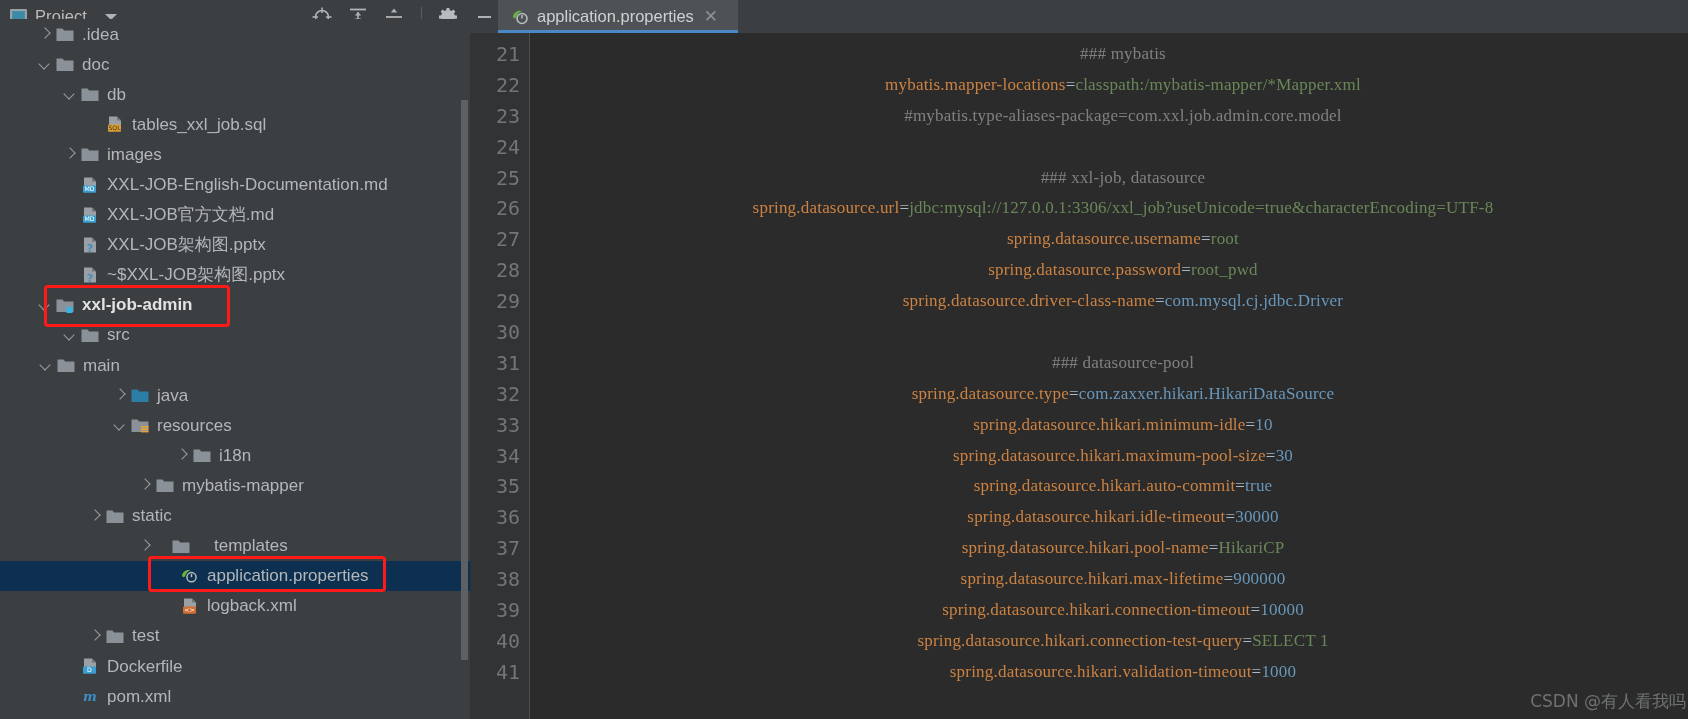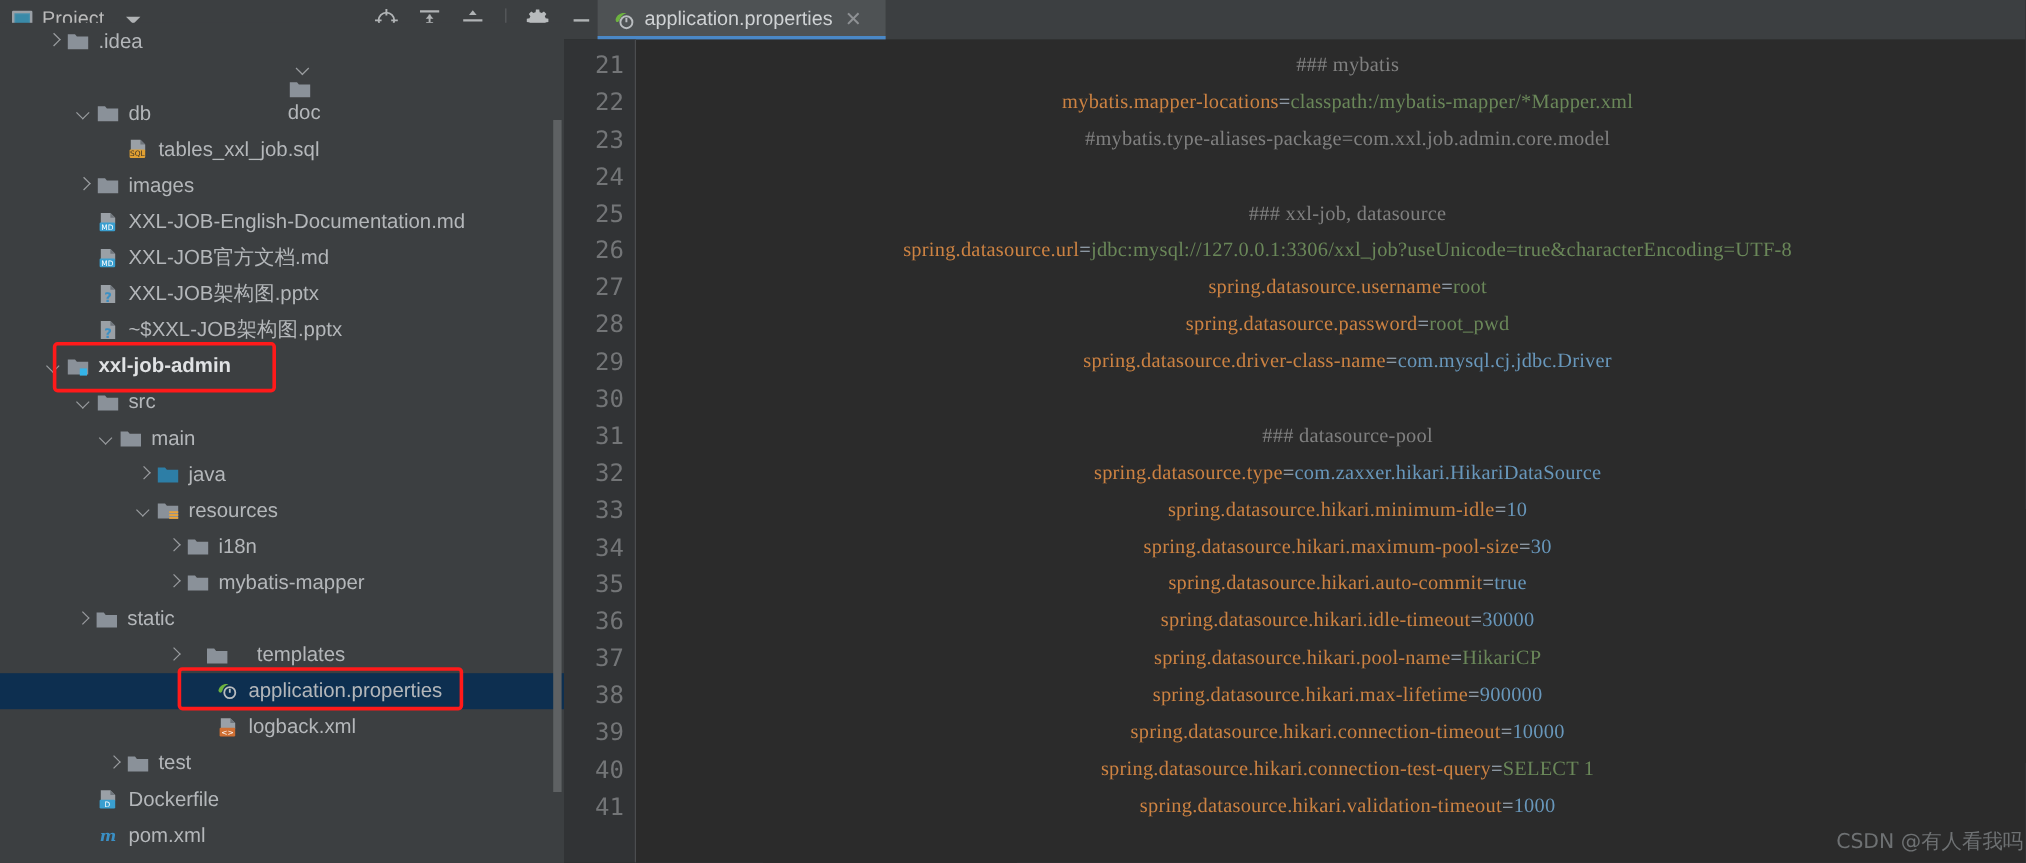--- a/index.html
+++ b/index.html
@@ -323,21 +323,21 @@
     </div>
 
     <div id="tree" style="margin-top: -14px;">
         <div class="row" style="padding-left: 37px;">
           <div class="arrow right"></div>
           <div class="ico"><svg width="20" height="18" viewBox="0 0 20 18">
               <path d="M1.5 3.5h6l1.6 2h9.4v10.5H1.5z" fill="#8a9199"></path>
             </svg></div>
           <span class="lbl">.idea</span>
         </div>
-        <div class="row" style="padding-left: 37px; flex-direction: column;">
+        <div class="row" style="padding-left: 37px;">
           <div class="arrow down"></div>
           <div class="ico"><svg width="20" height="18" viewBox="0 0 20 18">
               <path d="M1.5 3.5h6l1.6 2h9.4v10.5H1.5z" fill="#8a9199"></path>
             </svg></div>
           <span class="lbl">doc</span>
         </div>
         <div class="row" style="padding-left: 62px;">
           <div class="arrow down"></div>
           <div class="ico"><svg width="20" height="18" viewBox="0 0 20 18">
               <path d="M1.5 3.5h6l1.6 2h9.4v10.5H1.5z" fill="#8a9199"></path>
@@ -407,21 +407,21 @@
             </svg></div>
           <span class="lbl">xxl-job-admin</span>
         </div>
         <div class="row" style="padding-left: 62px;">
           <div class="arrow down"></div>
           <div class="ico"><svg width="20" height="18" viewBox="0 0 20 18">
               <path d="M1.5 3.5h6l1.6 2h9.4v10.5H1.5z" fill="#8a9199"></path>
             </svg></div>
           <span class="lbl">src</span>
         </div>
-        <div class="row" style="padding-left: 81px;">
+        <div class="row" style="padding-left: 38px;">
           <div class="arrow down"></div>
           <div class="ico"><svg width="20" height="18" viewBox="0 0 20 18">
               <path d="M1.5 3.5h6l1.6 2h9.4v10.5H1.5z" fill="#8a9199"></path>
             </svg></div>
           <span class="lbl">main</span>
         </div>
         <div class="row" style="padding-left: 112px;">
           <div class="arrow right"></div>
           <div class="ico"><svg width="20" height="18" viewBox="0 0 20 18">
               <path d="M1.5 3.5h6l1.6 2h9.4v10.5H1.5z" fill="#2d7ea6"></path>
@@ -431,35 +431,35 @@
         <div class="row" style="padding-left: 112px;">
           <div class="arrow down"></div>
           <div class="ico"><svg width="20" height="18" viewBox="0 0 20 18">
               <path d="M1.5 3.5h6l1.6 2h9.4v10.5H1.5z" fill="#8a9199"></path>
               <rect x="11" y="10" width="7.5" height="1.6" fill="#e8a33d"></rect>
               <rect x="11" y="12.4" width="7.5" height="1.6" fill="#e8a33d"></rect>
               <rect x="11" y="14.8" width="7.5" height="1.6" fill="#e8a33d"></rect>
             </svg></div>
           <span class="lbl">resources</span>
         </div>
+        <div class="row" style="padding-left: 137px; margin-left: 37px;">
+          <div class="arrow right"></div>
+          <div class="ico"><svg width="20" height="18" viewBox="0 0 20 18">
+              <path d="M1.5 3.5h6l1.6 2h9.4v10.5H1.5z" fill="#8a9199"></path>
+            </svg></div>
+          <span class="lbl">i18n</span>
+        </div>
         <div class="row" style="padding-left: 137px;">
           <div class="arrow right"></div>
           <div class="ico"><svg width="20" height="18" viewBox="0 0 20 18">
               <path d="M1.5 3.5h6l1.6 2h9.4v10.5H1.5z" fill="#8a9199"></path>
             </svg></div>
-          <span class="lbl">i18n</span>
-        </div>
-        <div class="row" style="padding-left: 137px;">
-          <div class="arrow right"></div>
-          <div class="ico"><svg width="20" height="18" viewBox="0 0 20 18">
-              <path d="M1.5 3.5h6l1.6 2h9.4v10.5H1.5z" fill="#8a9199"></path>
-            </svg></div>
           <span class="lbl">mybatis-mapper</span>
         </div>
-        <div class="row" style="padding-left: 61px;">
+        <div class="row" style="padding-left: 87px;">
           <div class="arrow right"></div>
           <div class="ico"><svg width="20" height="18" viewBox="0 0 20 18">
               <path d="M1.5 3.5h6l1.6 2h9.4v10.5H1.5z" fill="#8a9199"></path>
             </svg></div>
           <span class="lbl">static</span>
         </div>
         <div class="row" style="padding-left: 137px; gap: 16px;">
           <div class="arrow right"></div>
           <div class="ico"><svg width="20" height="18" viewBox="0 0 20 18">
               <path d="M1.5 3.5h6l1.6 2h9.4v10.5H1.5z" fill="#8a9199"></path>

